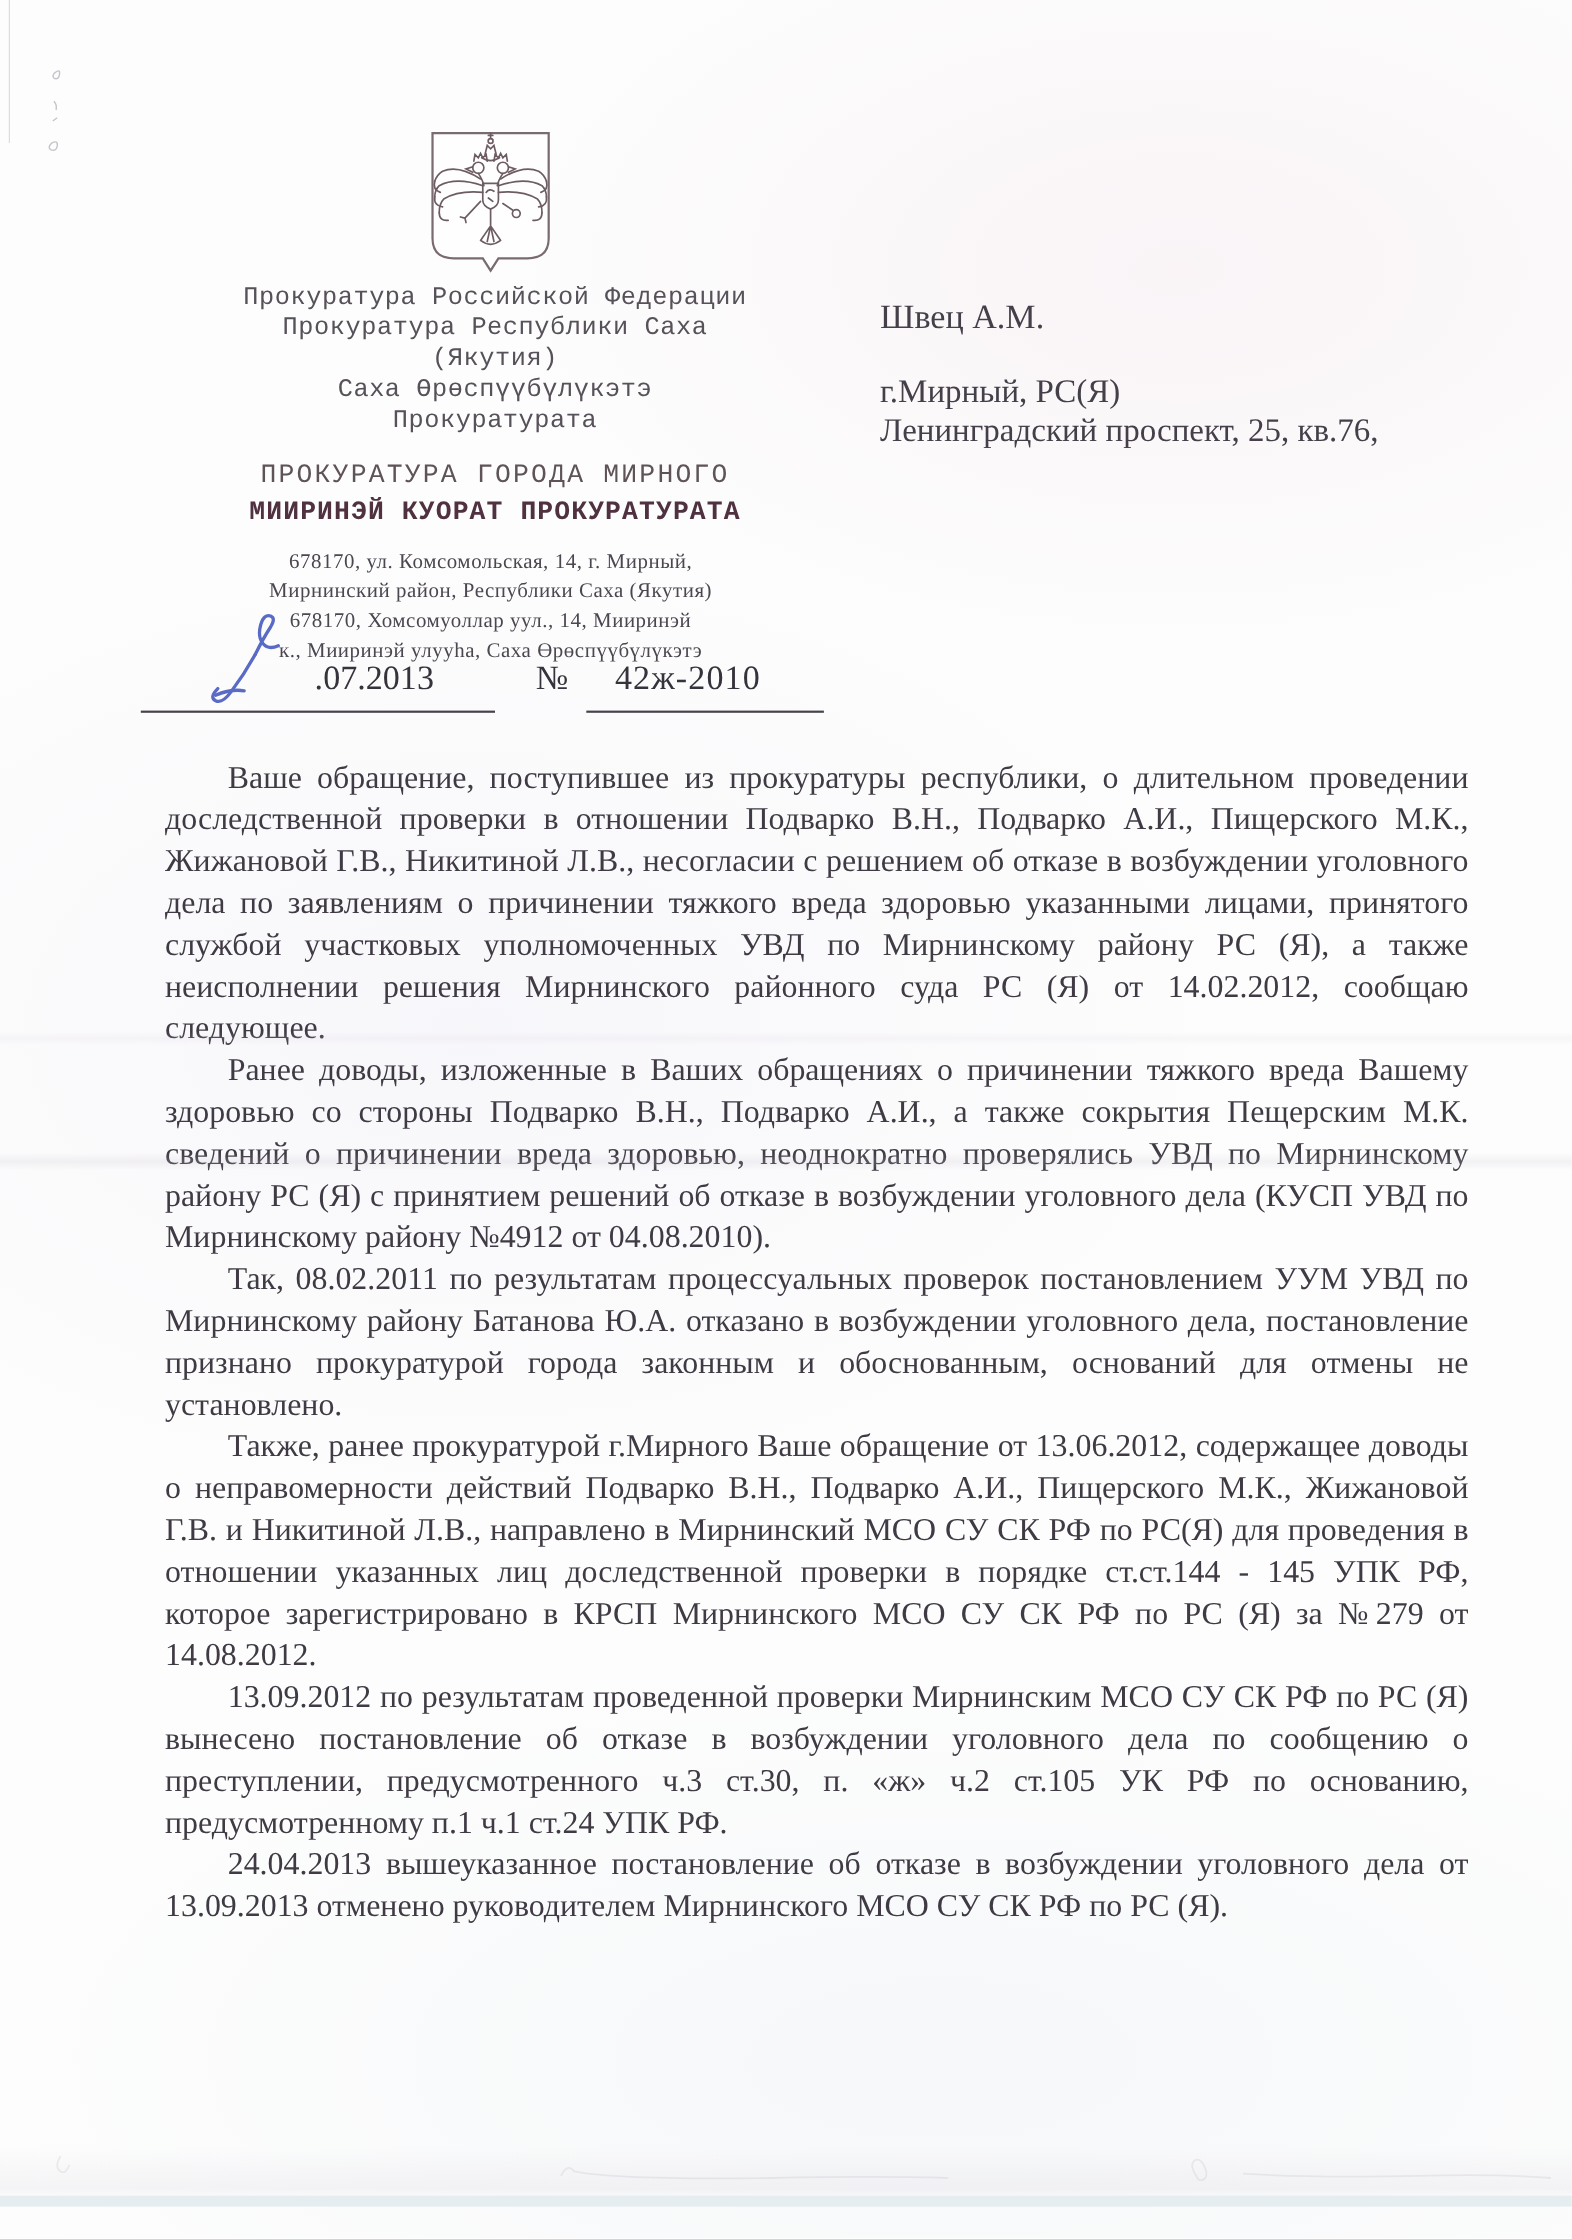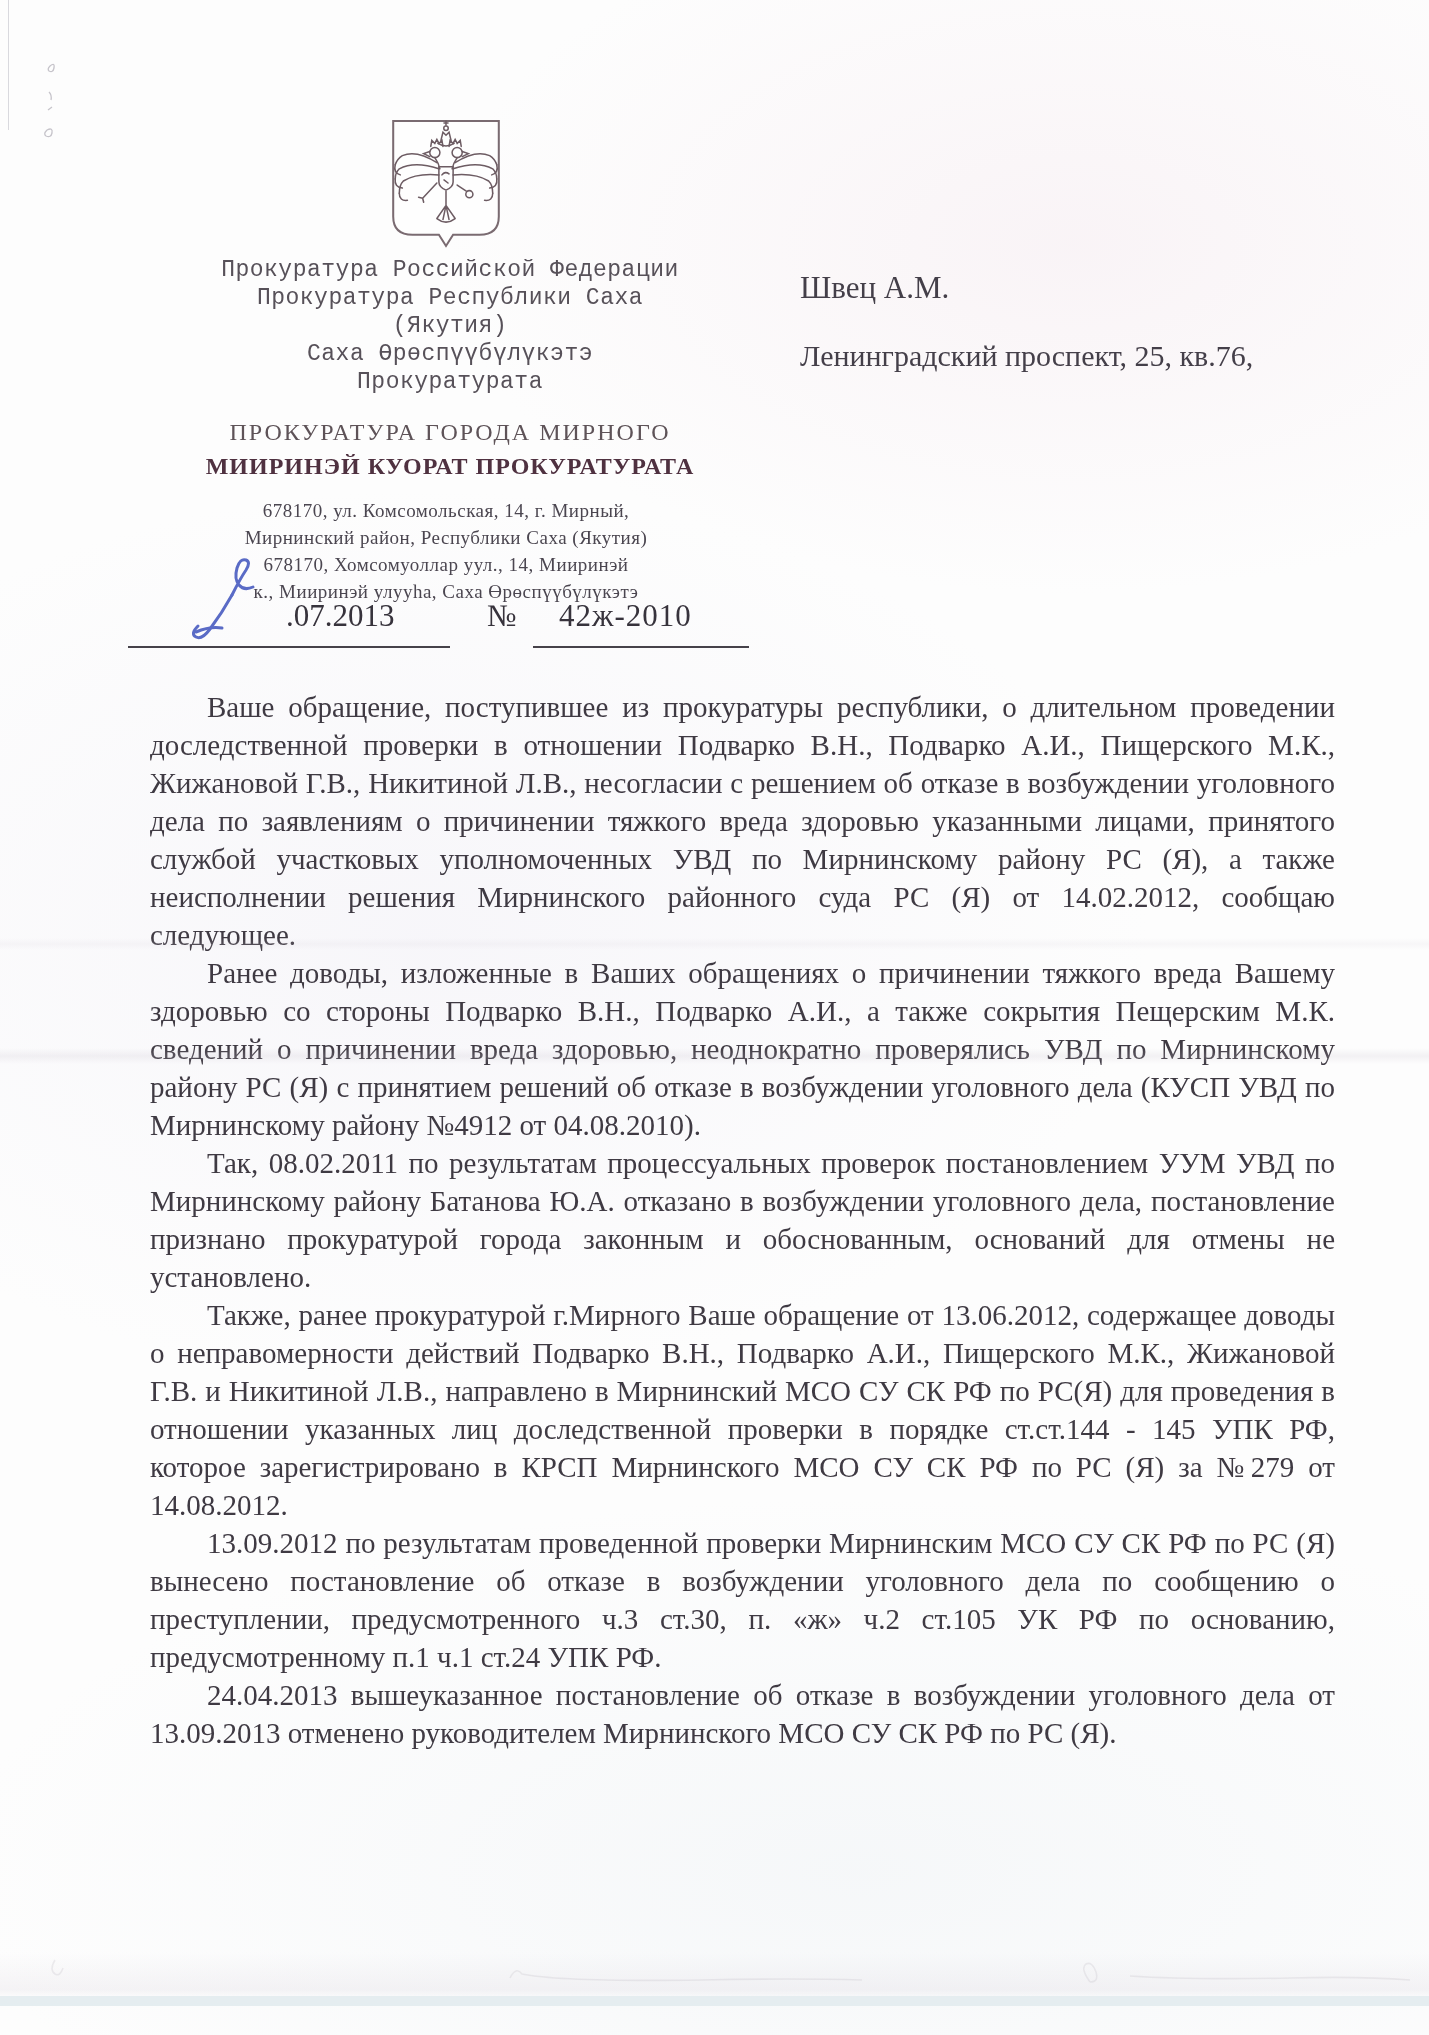--- a/index.html
+++ b/index.html
@@ -31,21 +31,21 @@
   .emblem{position:absolute;left:386px;top:116px;width:120px;height:132px;}
   .lh-org{
     position:absolute;left:158px;top:256px;width:584px;
     text-align:center;
     font-family:"Liberation Mono","DejaVu Sans Mono",monospace;
     font-size:23px;line-height:28px;letter-spacing:0.5px;
     color:#575159;
   }
   .lh-office{
     position:absolute;left:158px;top:419px;width:584px;text-align:center;
-    font-family:Liberation Serif, serif;
+    font-family:Liberation Mono, monospace;
   }
   .office-ru{font-size:24px;letter-spacing:2px;color:#5e5358;margin-bottom:7px;}
   .office-sakha{font-size:24px;font-weight:bold;letter-spacing:1px;color:#4f3140;}
   .lh-addr{
     position:absolute;left:154px;top:497px;width:584px;text-align:center;
     font-family:Liberation Serif, serif;
     font-size:19px;line-height:27px;letter-spacing:0.5px;color:#4b4650;
   }
   
   .handwritten{position:absolute;left:188px;top:556px;width:92px;height:88px;}
@@ -134,20 +134,21 @@
     </g>
   </svg>
   <div class="ref-date">.07.2013</div>
   <div class="ref-no-sign">№</div>
   <div class="ref-number">42ж-2010</div>
   <div class="u1"></div>
   <div class="u2"></div>
 
   <div class="rcpt-name">Швец А.М.</div>
   <div class="rcpt-addr">
+    <div>г.Мирный, РС(Я)</div>
     <div>Ленинградский проспект, 25, кв.76,</div>
   </div>
 
   <div class="body-text">
     <p>Ваше обращение, поступившее из прокуратуры республики, о длительном проведении доследственной проверки в отношении Подварко В.Н., Подварко А.И., Пищерского М.К., Жижановой Г.В., Никитиной Л.В., несогласии с решением об отказе в возбуждении уголовного дела по заявлениям о причинении тяжкого вреда здоровью указанными лицами, принятого службой участковых уполномоченных УВД по Мирнинскому району РС (Я), а также неисполнении решения Мирнинского районного суда РС (Я) от 14.02.2012, сообщаю следующее.</p>
     <p>Ранее доводы, изложенные в Ваших обращениях о причинении тяжкого вреда Вашему здоровью со стороны Подварко В.Н., Подварко А.И., а также сокрытия Пещерским М.К. сведений о причинении вреда здоровью, неоднократно проверялись УВД по Мирнинскому району РС (Я) с принятием решений об отказе в возбуждении уголовного дела (КУСП УВД по Мирнинскому району №4912 от 04.08.2010).</p>
     <p>Так, 08.02.2011 по результатам процессуальных проверок постановлением УУМ УВД по Мирнинскому району Батанова Ю.А. отказано в возбуждении уголовного дела, постановление признано прокуратурой города законным и обоснованным, оснований для отмены не установлено.</p>
     <p>Также, ранее прокуратурой г.Мирного Ваше обращение от 13.06.2012, содержащее доводы о неправомерности действий Подварко В.Н., Подварко А.И., Пищерского М.К., Жижановой Г.В. и Никитиной Л.В., направлено в Мирнинский МСО СУ СК РФ по РС(Я) для проведения в отношении указанных лиц доследственной проверки в порядке ст.ст.144 - 145 УПК РФ, которое зарегистрировано в КРСП Мирнинского МСО СУ СК РФ по РС (Я) за №279 от 14.08.2012.</p>
     <p>13.09.2012 по результатам проведенной проверки Мирнинским МСО СУ СК РФ по РС (Я) вынесено постановление об отказе в возбуждении уголовного дела по сообщению о преступлении, предусмотренного ч.3 ст.30, п. «ж» ч.2 ст.105 УК РФ по основанию, предусмотренному п.1 ч.1 ст.24 УПК РФ.</p>
     <p>24.04.2013 вышеуказанное постановление об отказе в возбуждении уголовного дела от 13.09.2013 отменено руководителем Мирнинского МСО СУ СК РФ по РС (Я).</p>

